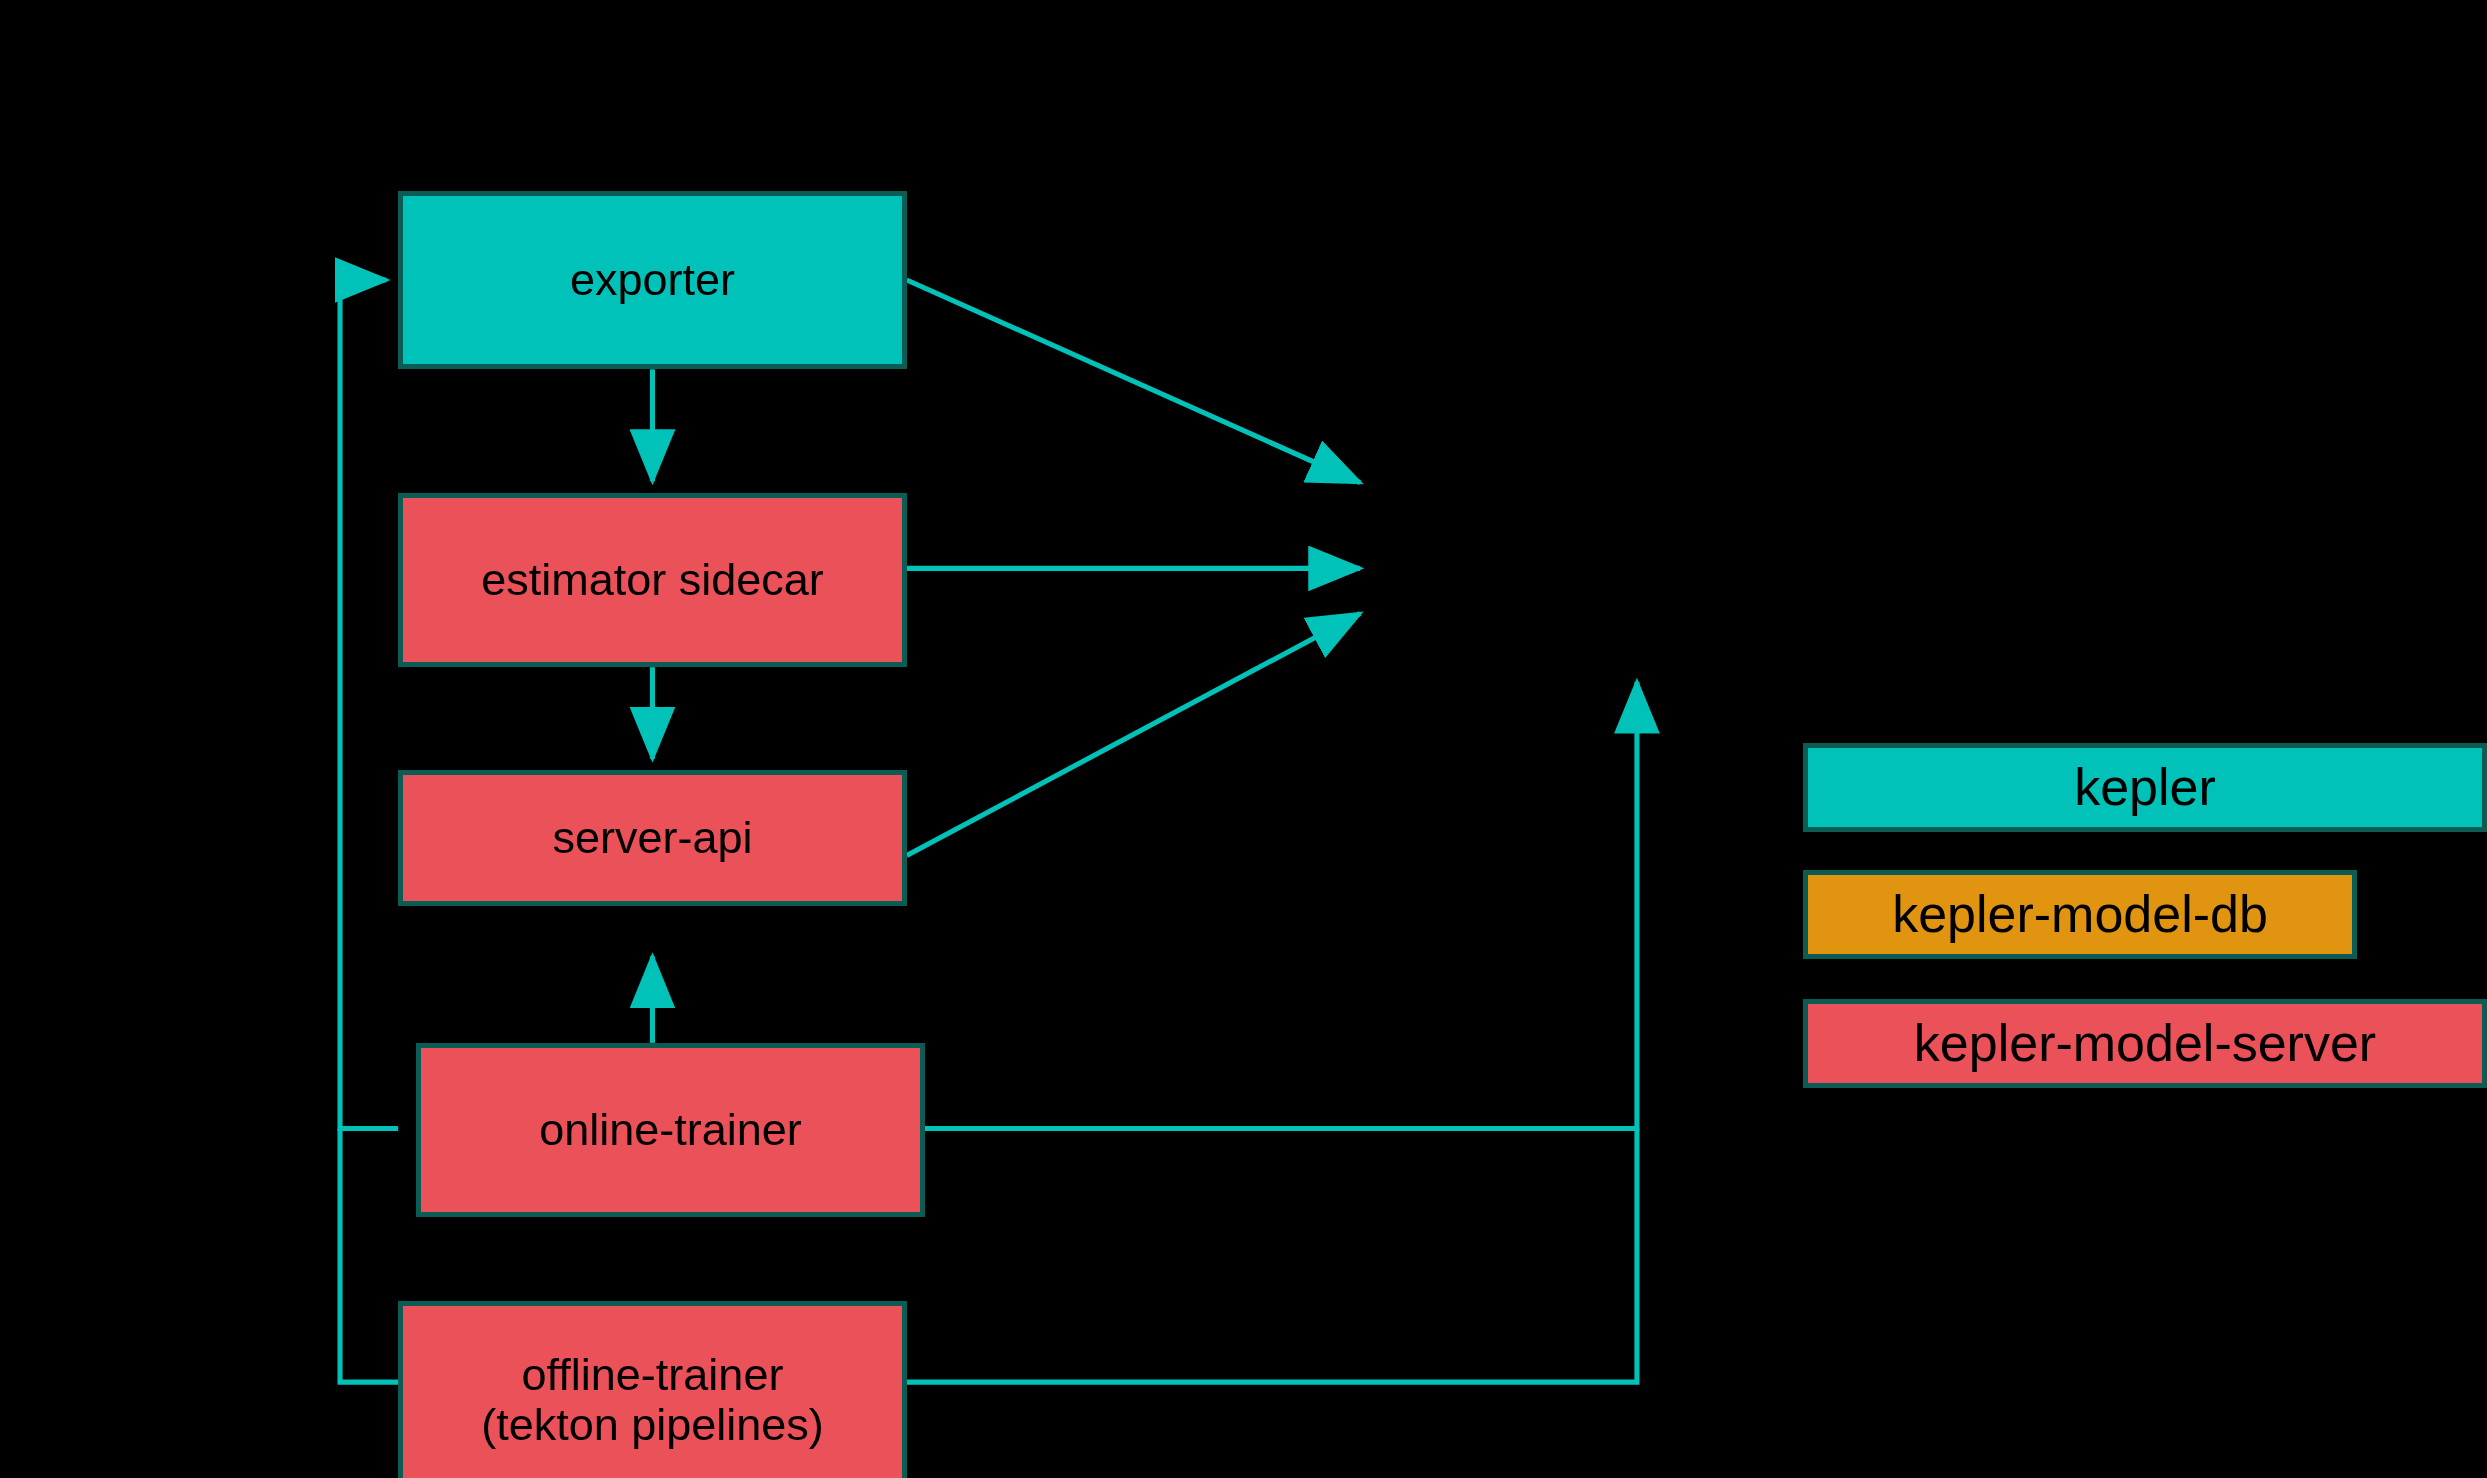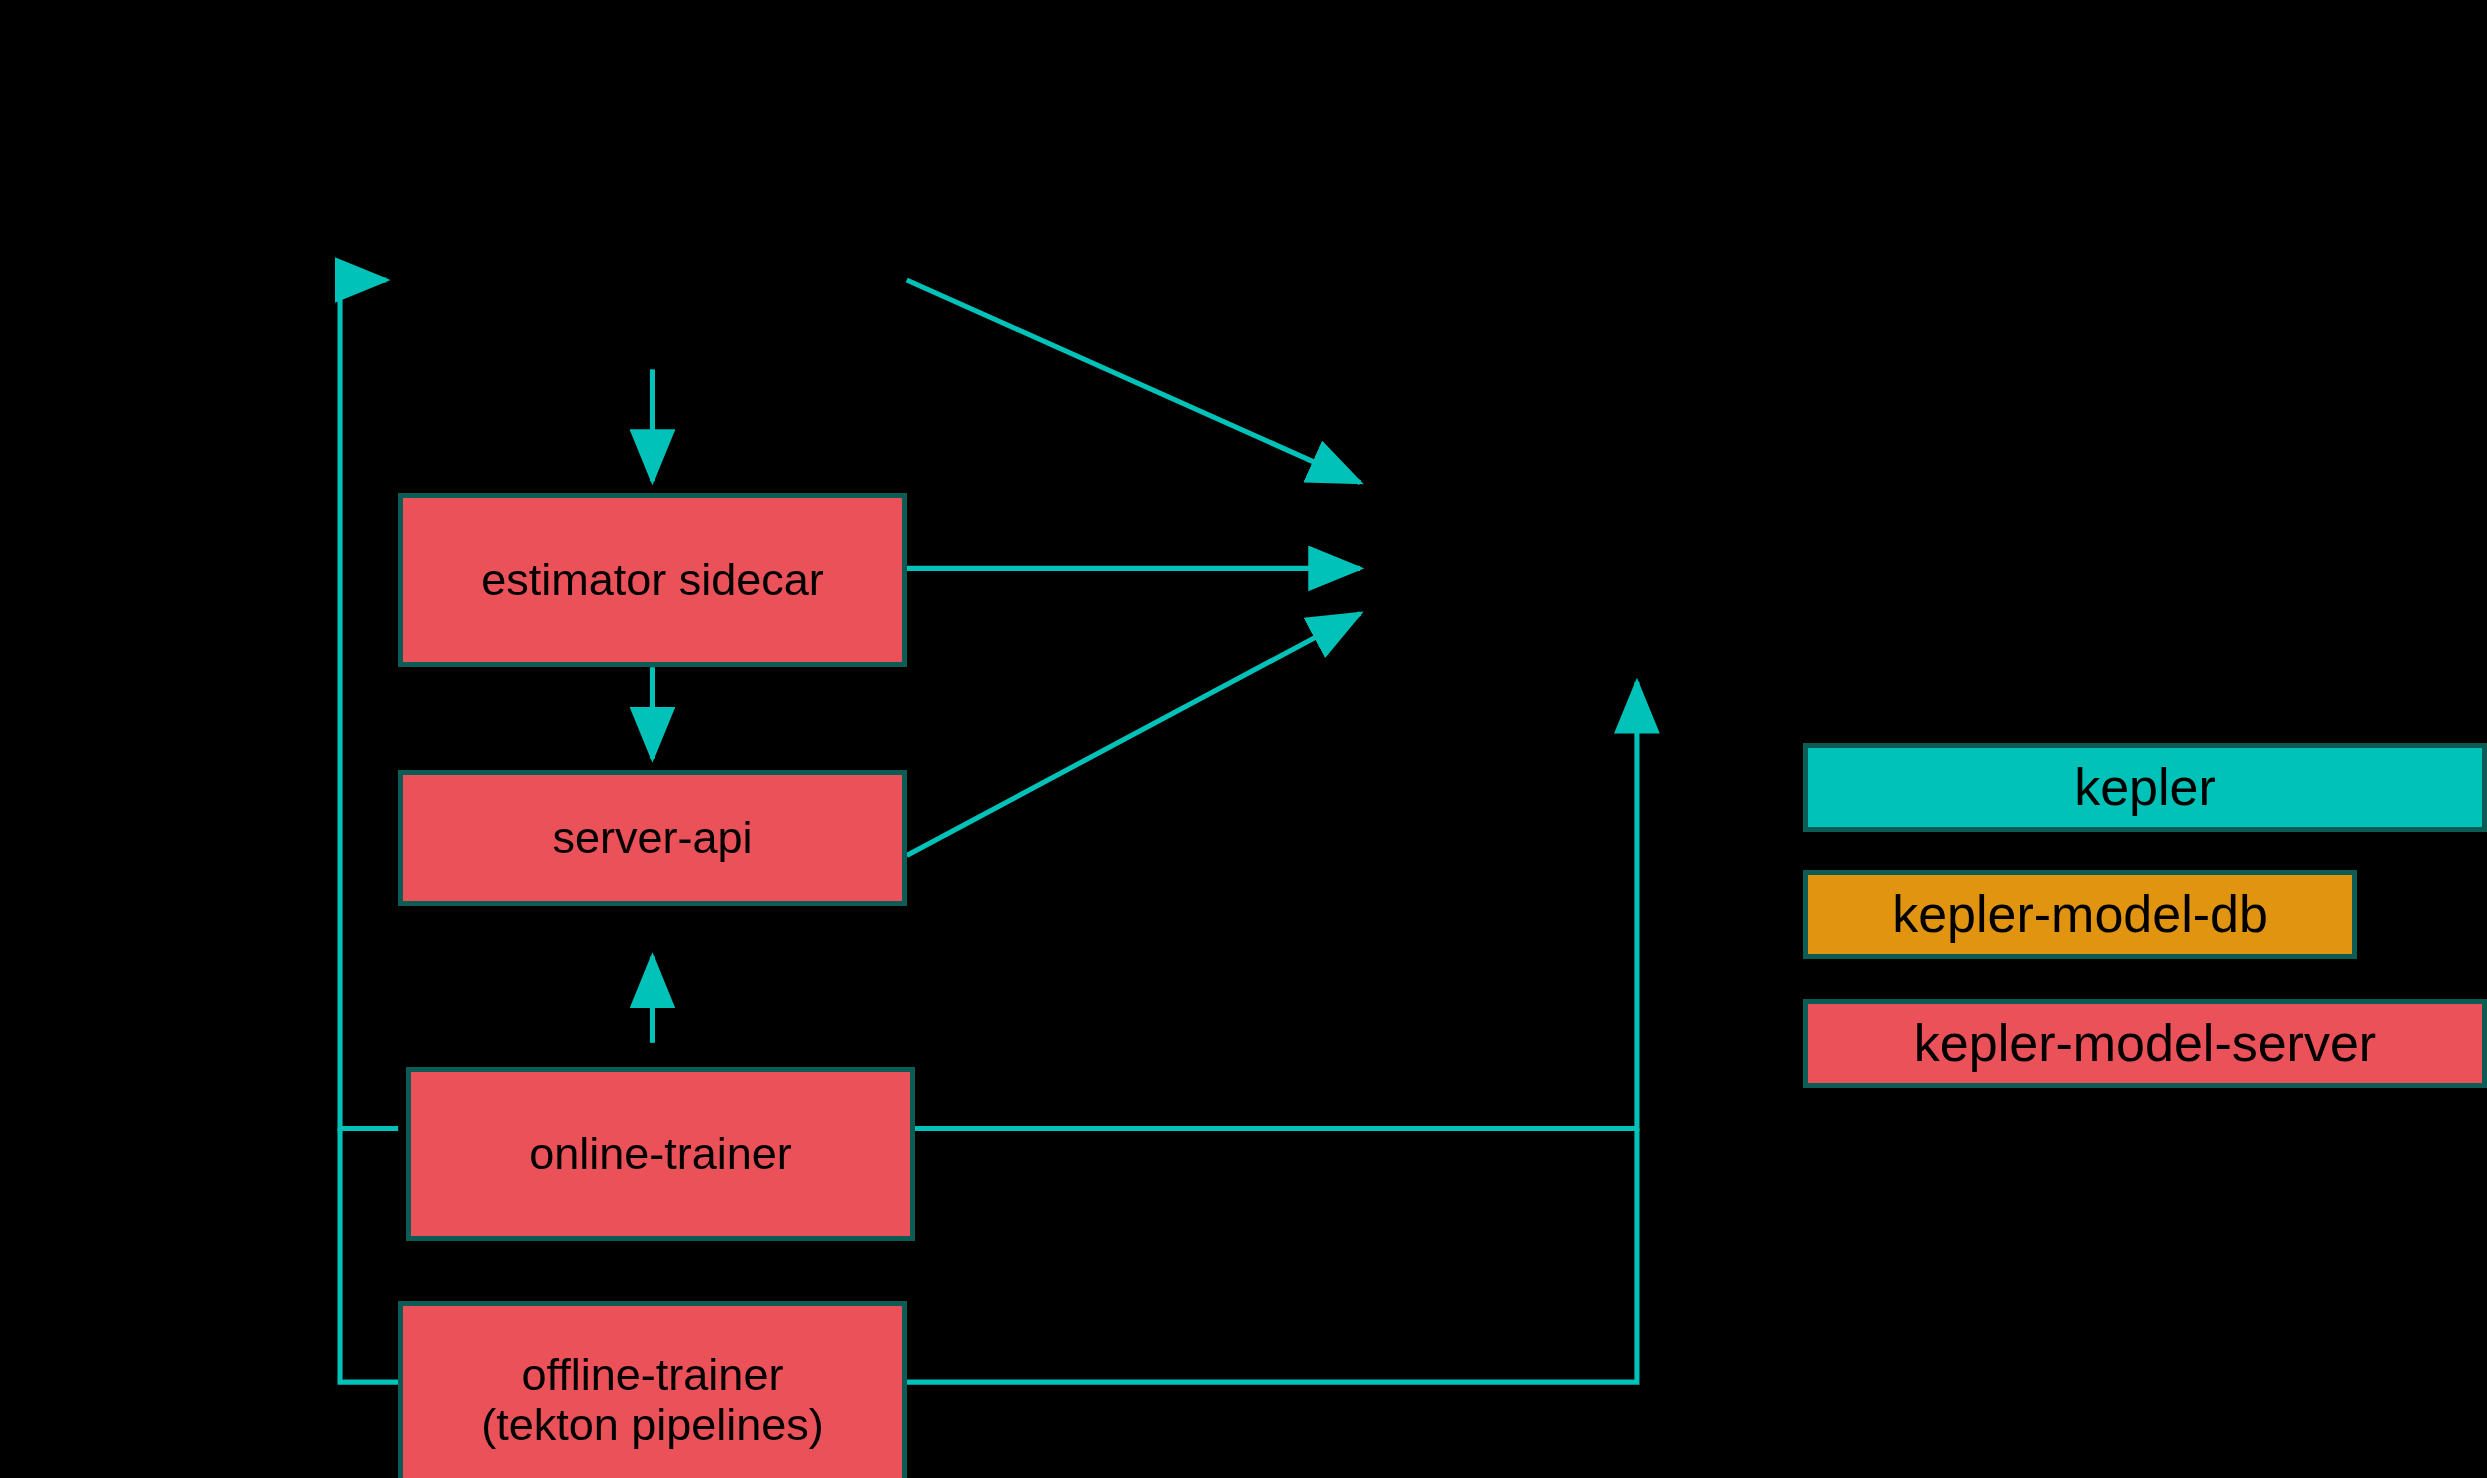--- a/index.html
+++ b/index.html
@@ -51,30 +51,33 @@
 
     <path d="M 1248,1553 L 2253,1553 L 2253,938" stroke="#00c2b8" stroke-width="7" fill="none" marker-end="url(#ah)"></path>
 
     <path d="M 1248,1902 L 2253,1902 L 2253,1553" stroke="#00c2b8" stroke-width="7" fill="none"></path>
 
     <path d="M 548,1553 L 468,1553 L 468,385 L 532,385" stroke="#00c2b8" stroke-width="7" fill="none" marker-end="url(#ah)"></path>
 
     <path d="M 548,1902 L 468,1902 L 468,1553" stroke="#00c2b8" stroke-width="7" fill="none"></path>
   </svg>
 
+  <div class="node teal" style="left:398px;top:191px;width:509px;height:178px;">
+    <span class="lbl fs-big">exporter</span>
+  </div>
 
   <div class="node red" style="left:398px;top:493px;width:509px;height:174px;">
     <span class="lbl fs-big">estimator sidecar</span>
   </div>
 
   <div class="node red" style="left:398px;top:770px;width:509px;height:136px;">
     <span class="lbl fs-big">server-api</span>
   </div>
 
-  <div class="node red" style="left:406px;top:1043px;width:509px;height:174px;margin-top:24px;">
+  <div class="node red" style="left:416px;top:1043px;width:509px;height:174px;">
     <span class="lbl fs-big">online-trainer</span>
   </div>
 
   <div class="node red" style="left:398px;top:1301px;width:509px;height:198px;">
     <span class="lbl fs-big">offline-trainer
 (tekton pipelines)</span>
   </div>
 
 
   <div>

